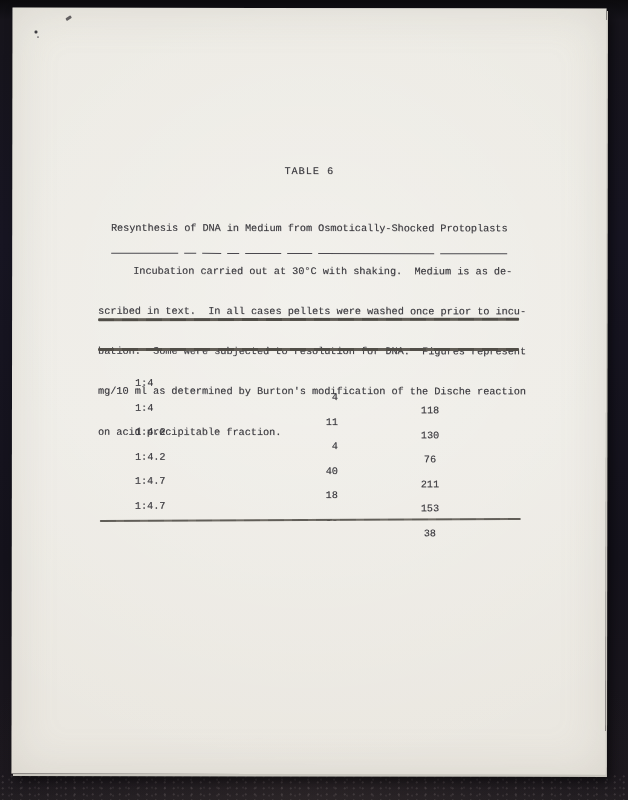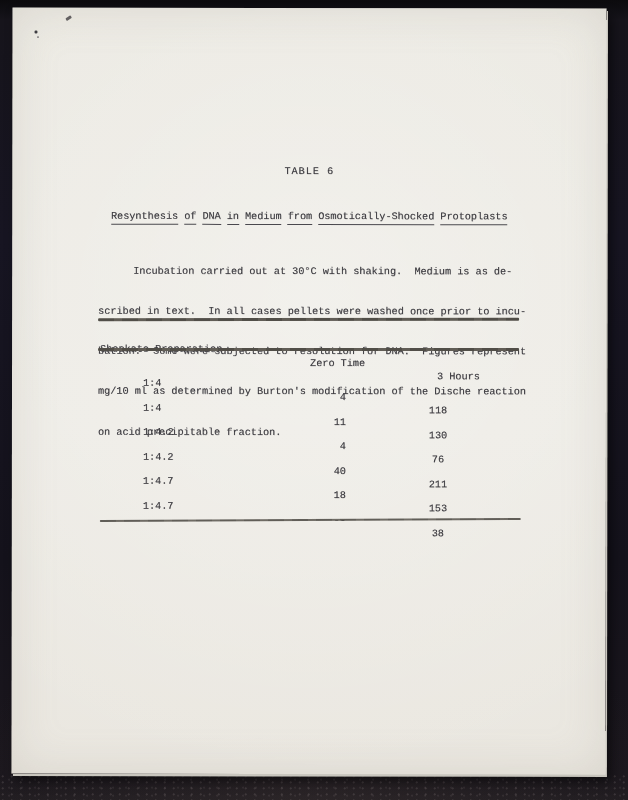--- a/index.html
+++ b/index.html
@@ -81,43 +81,43 @@
   .doc-title {
     left: 0; right: 0;
     top: 198px;
     text-align: center;
     white-space: normal;
   }
   .doc-title .w {
     position: static;
     display: inline-block;
     border-bottom: 1.2px solid #4a484e;
-    padding-bottom: 1px;
-    margin: 4px 3px;
+    padding-bottom: 18px;
+    margin: 16px 3px;
   }
   .caption {
     left: 86px;
     top: 230px;
     width: 445px;
   }
   .caption .line { position: static; display: block; }
   .caption .indent { padding-left: 35px; }
   
   .rule {
     left: 86px;
     width: 421px;
     background: repeating-linear-gradient(90deg, #514e48 0 16px, #615d56 16px 24px);
     border-radius: 1px;
   }
   .rule-top    { top: 310px; height: 3.2px; transform: rotate(-0.12deg); }
   .rule-header { top: 340px; height: 3px;   transform: rotate(-0.10deg); }
   .rule-bottom { top: 511px; height: 2px; left: 88px; transform: rotate(-0.35deg); opacity: 0.9; }
   
   .thead { left: 0; right: 0; top: 322px; height: 14px; }
-  .trow  { left: 8px; right: 0; height: 14px; }
+  .trow  { left: 0; right: 0; height: 14px; }
   .h-prep { left: 88px; }
   .h-zero { left: 298px; }
   .h-three{ left: 425px; }
   .c-prep { left: 123px; }
   .c-zero { left: 250px; width: 76px; text-align: right; }
   .c-three{ left: 380px; width: 76px; text-align: center; }
 </style>
 </head>
 <body>
 
@@ -136,25 +136,20 @@
     <div class="tw caption">
       <span class="line indent">Incubation carried out at 30°C with shaking.  Medium is as de-</span>
       <span class="line">scribed in text.  In all cases pellets were washed once prior to incu-</span>
       <span class="line">bation.  Some were subjected to resolution for DNA.  Figures represent</span>
       <span class="line">mg/10 ml as determined by Burton's modification of the Dische reaction</span>
       <span class="line">on acid precipitable fraction.</span>
     </div>
 
     <div class="rule rule-top"></div>
 
-    <div class="tw thead">
-      <span class="h-prep">Shockate Preparation</span>
-      <span class="h-zero">Zero Time</span>
-      <span class="h-three">3 Hours</span>
-    </div>
 
     <div class="rule rule-header"></div>
 
     <div class="tw trow" style="top:356px">
       <span class="c-prep">1:4</span>
       <span class="c-zero">4</span>
       <span class="c-three">118</span>
     </div>
     <div class="tw trow" style="top:381px">
       <span class="c-prep">1:4</span>

